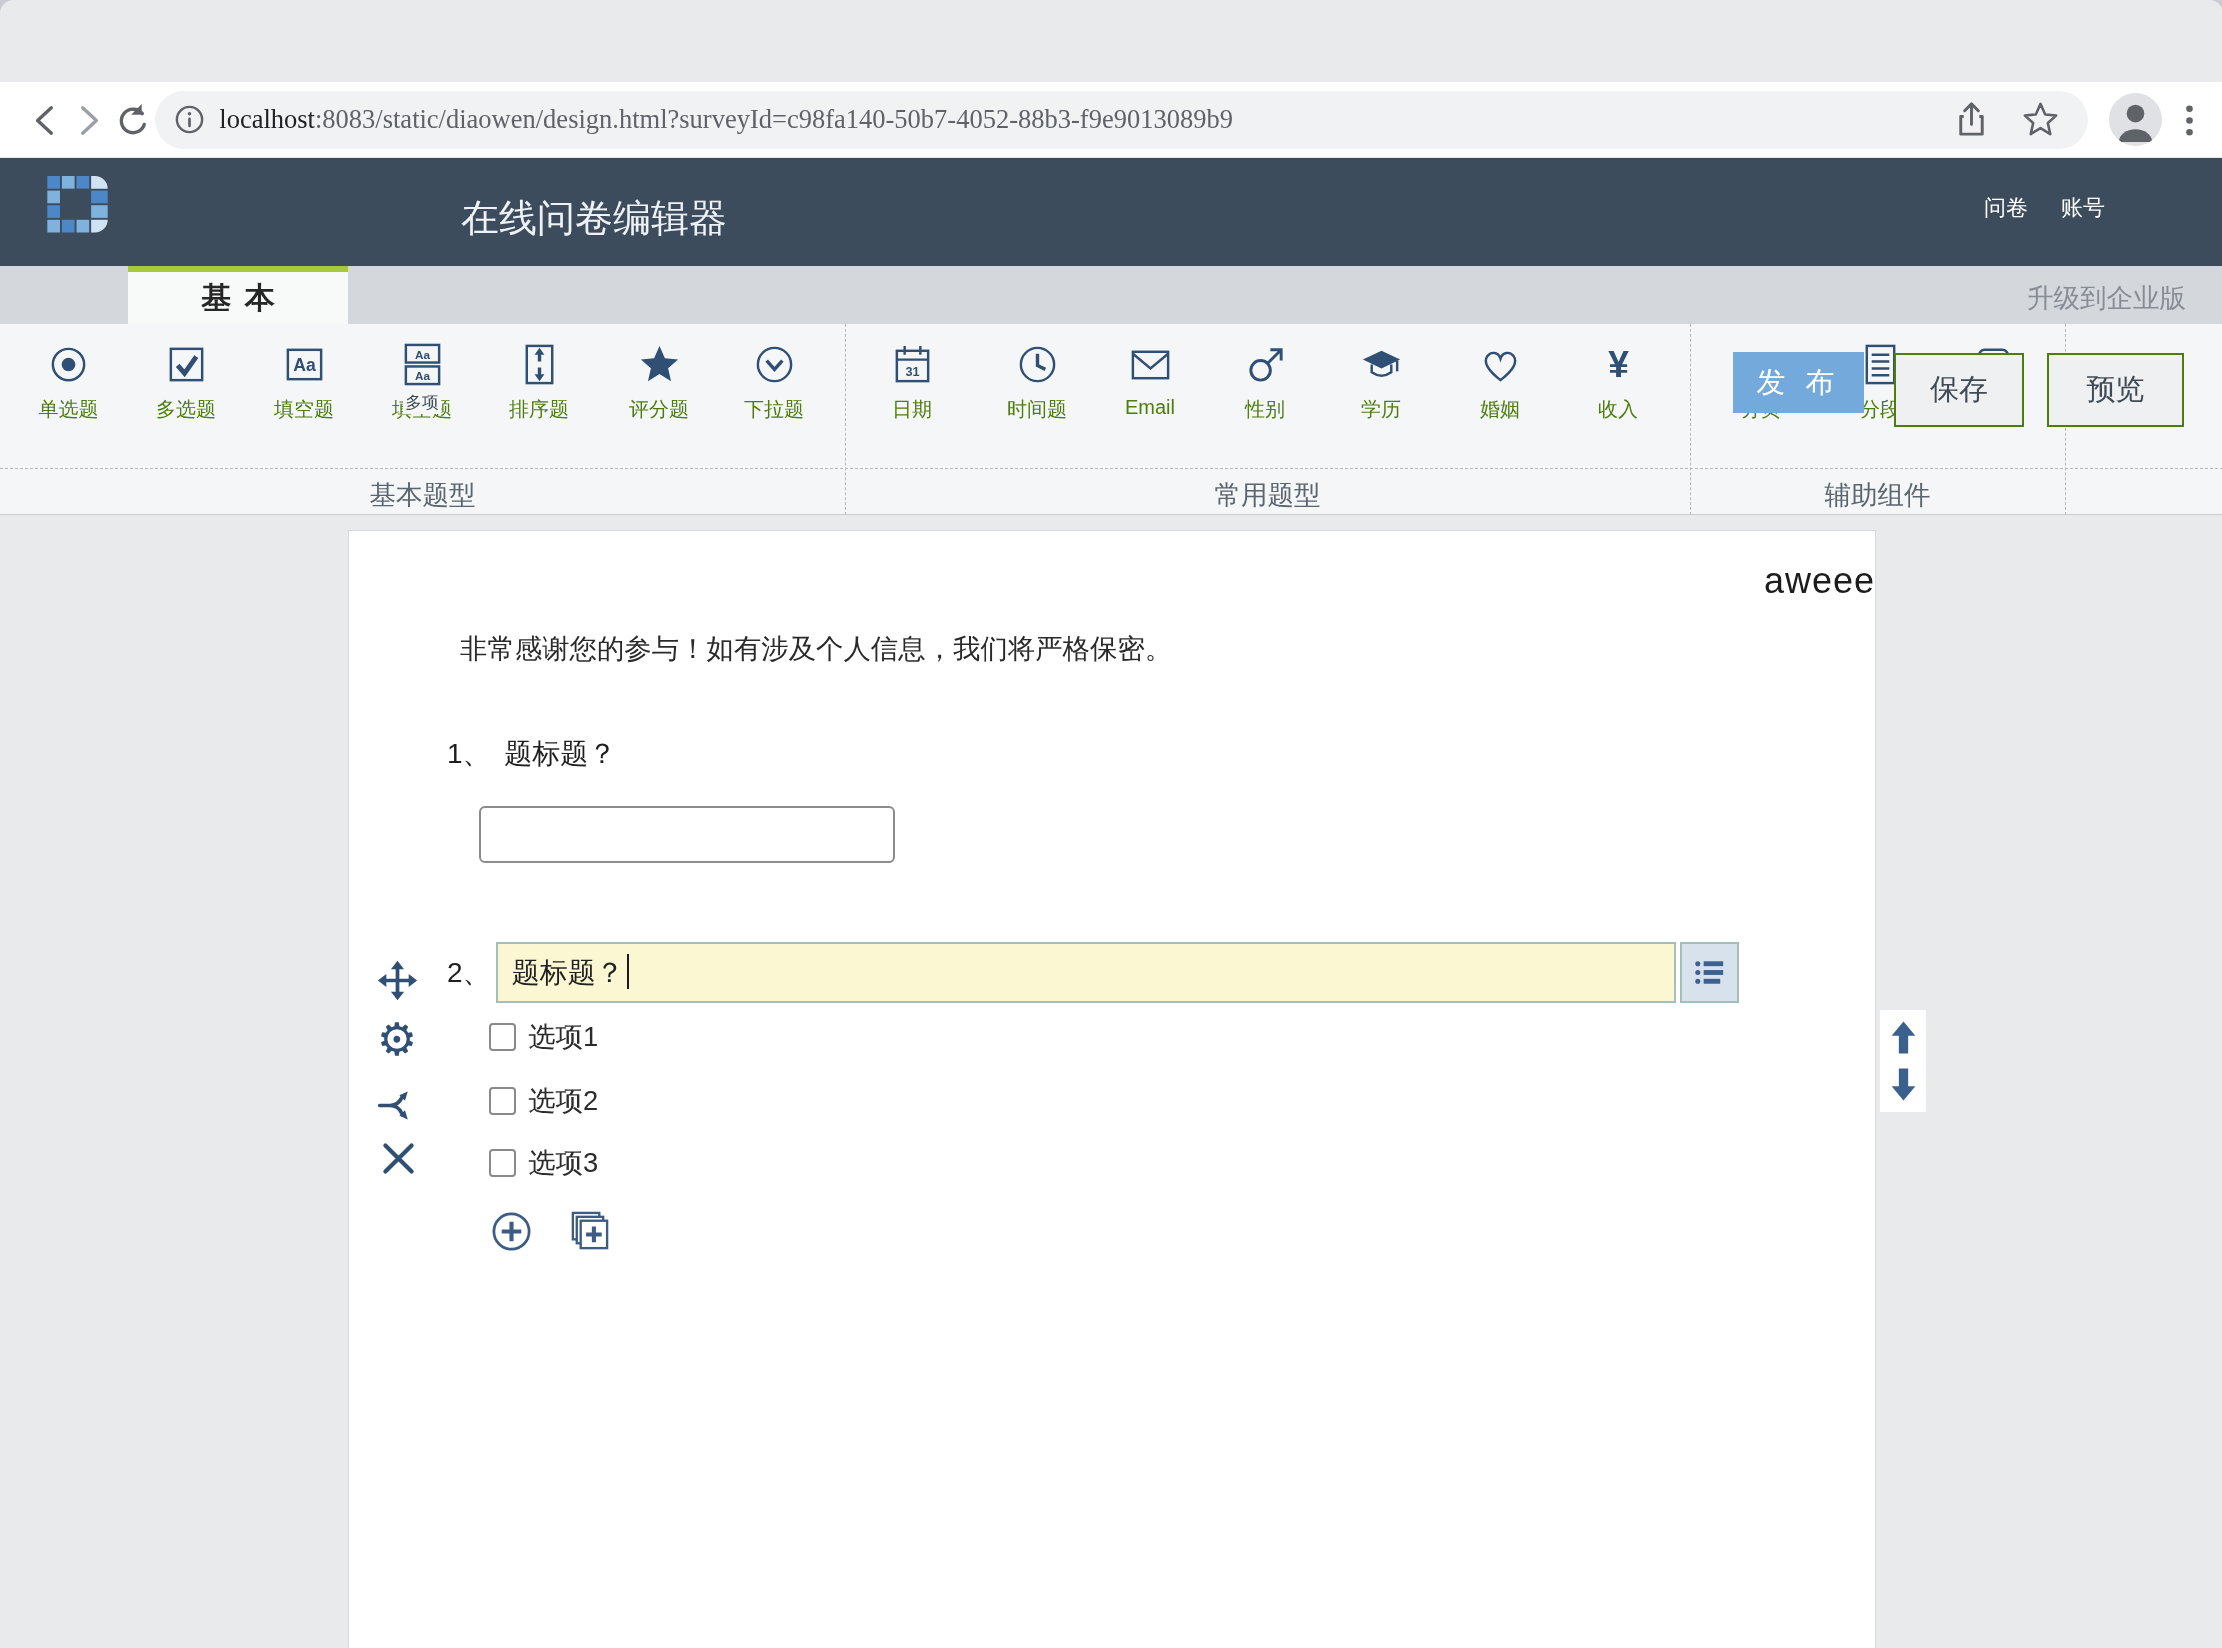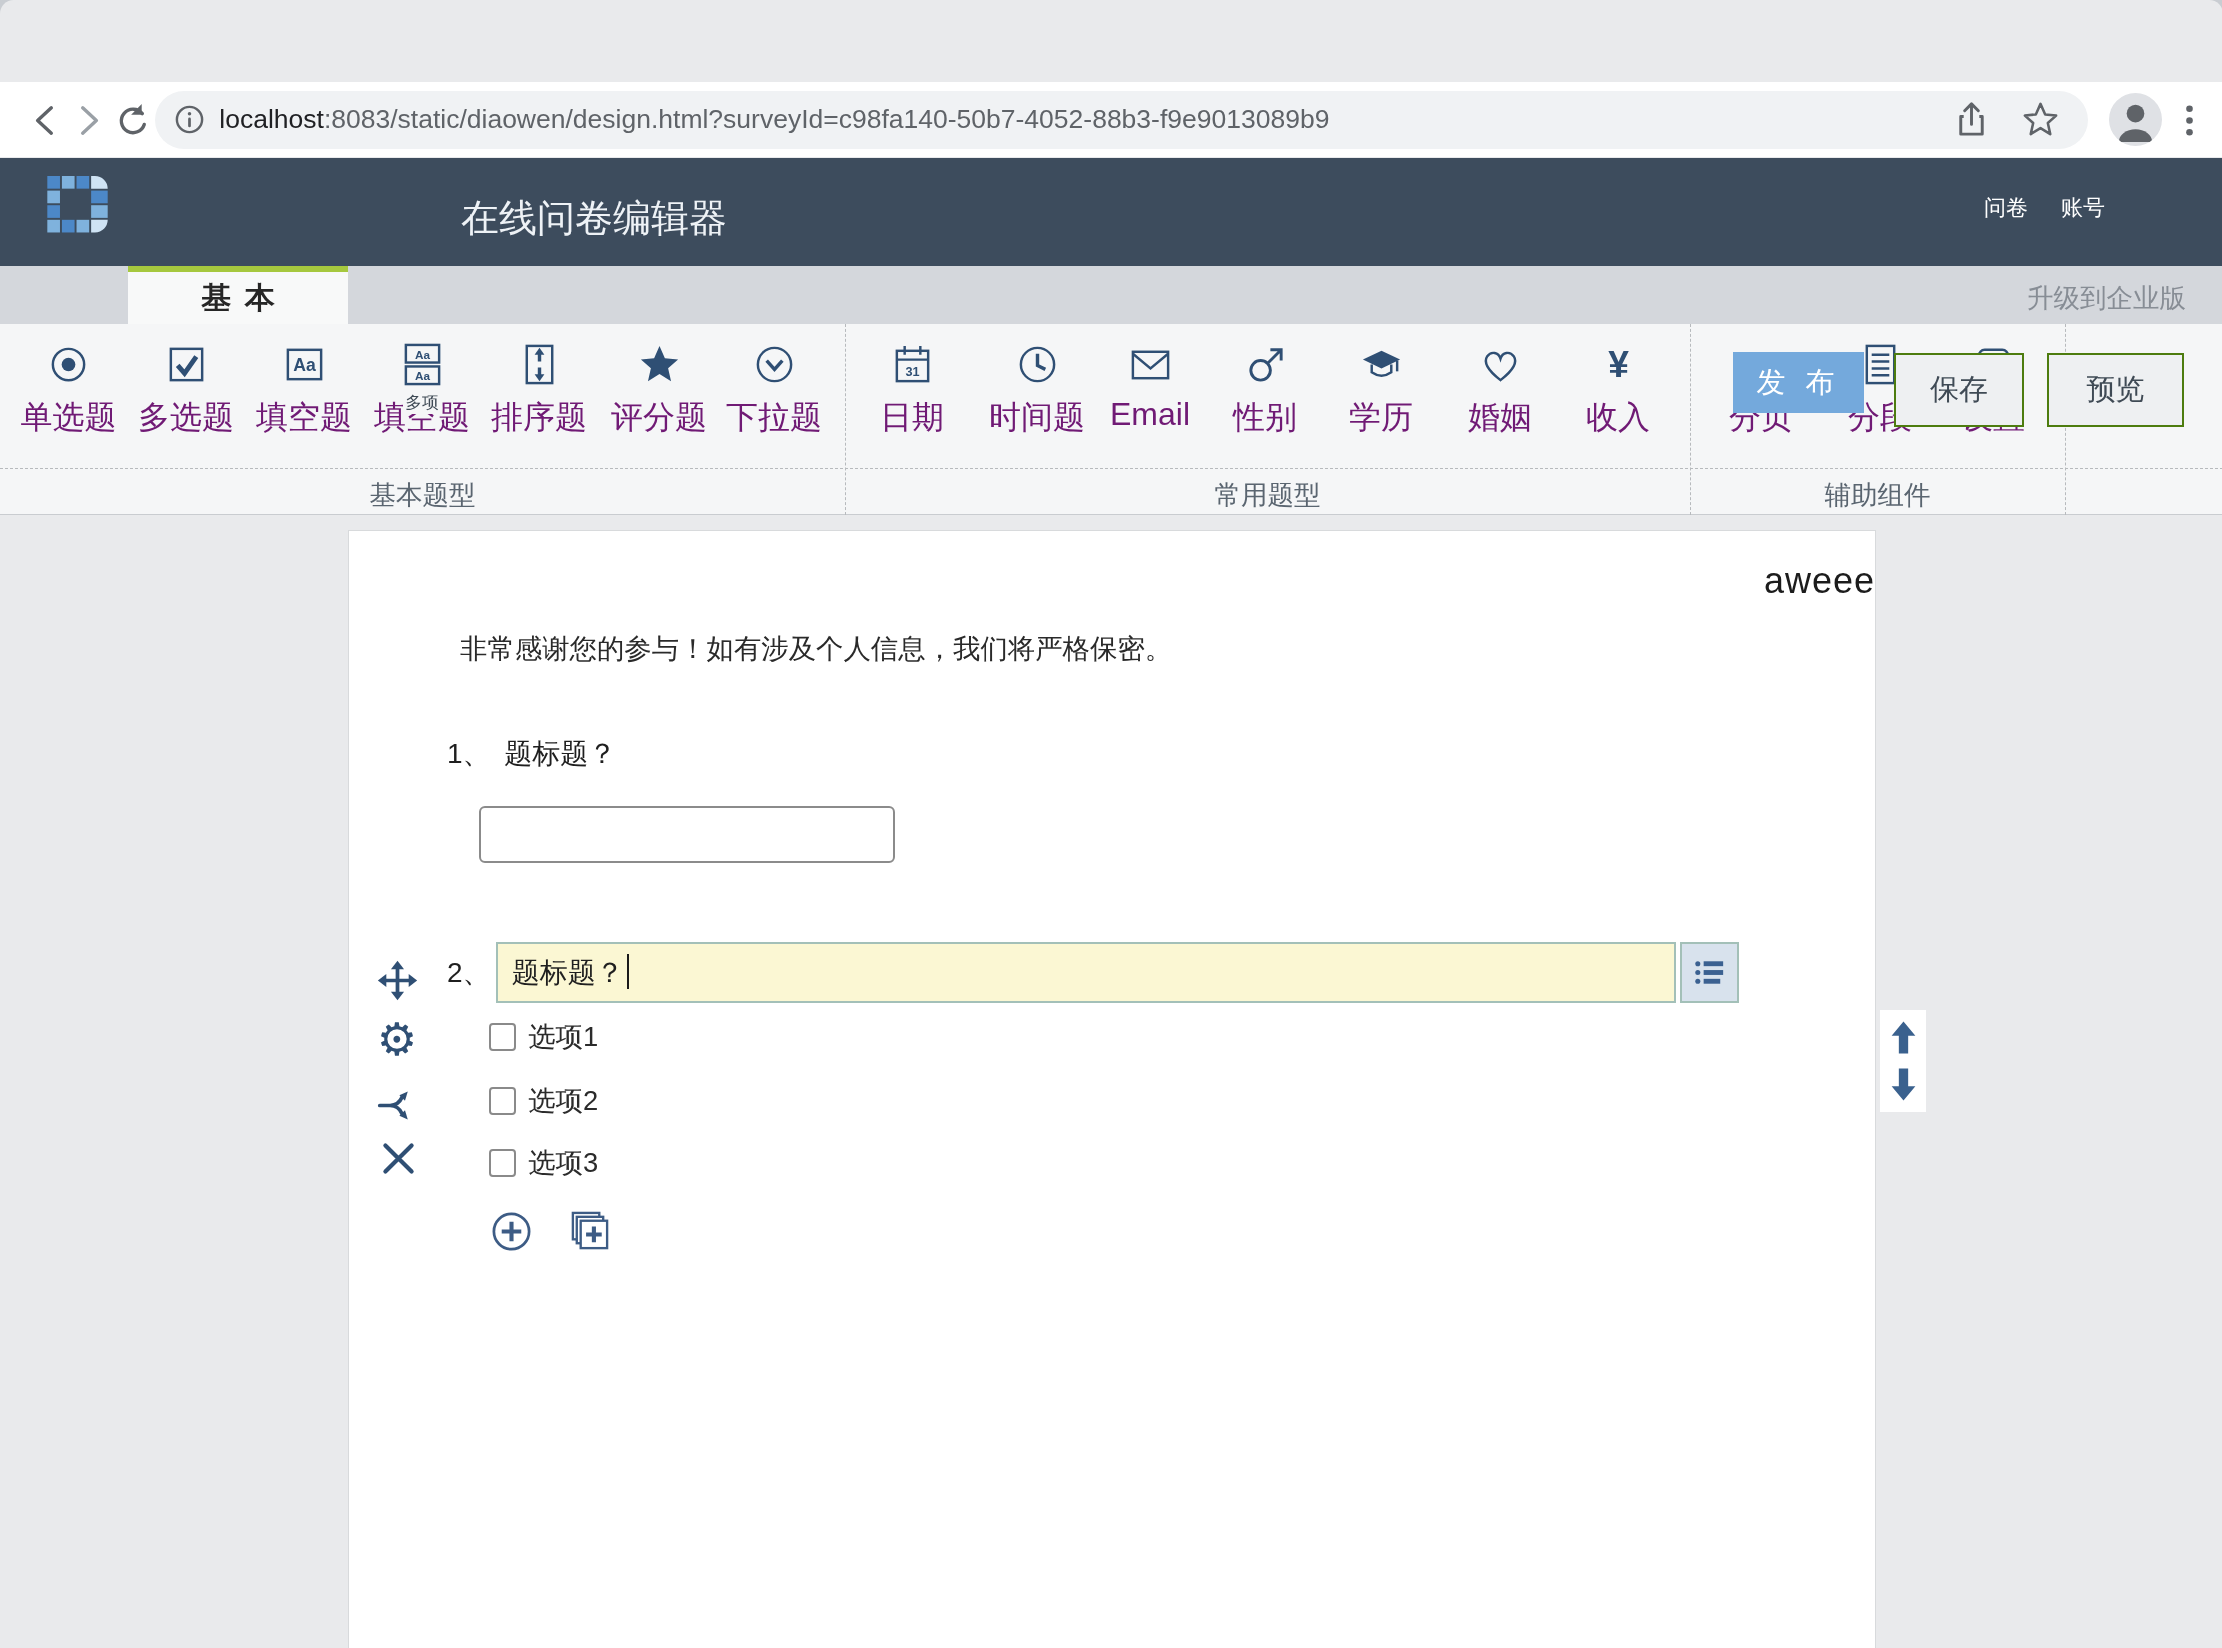--- a/index.html
+++ b/index.html
@@ -16,21 +16,21 @@
   .trl.grn   { left:71px; background:#30c740; }
   .btab { position:absolute; left:106px; top:11.8px; width:333px; height:71px; background:#ffffff;
           border-radius:13.7px 13.7px 0 0; display:flex; align-items:center; }
   .btab .fav { margin-left:21.6px; width:31px; height:31px; }
   .btab .ttl { margin-left:15.7px; font-size:26.5px; color:#3c4043; flex:1; }
   .btab .cls { margin-right:19.6px; font-size:31px; color:#5f6368; line-height:1; }
   .newtab { position:absolute; left:443px; top:13.7px; width:47px; height:47px; font-size:43px;
             color:#3c4043; text-align:center; line-height:45px; font-weight:300; }
   .tabchev { position:absolute; right:15.7px; top:21.6px; }
 
-  .urlrow { position:absolute; left:0; top:82px; width:2223px; height:75px; background:#ffffff; }
+  .urlrow { position:absolute; left:0; top:82px; width:2223px; height:75px; background:#ffffff;font-family:Liberation Serif, serif; }
   .navic { position:absolute; top:16.7px; width:43px; height:43px; }
   .urlpill { position:absolute; left:155px; top:8.8px; width:1933px; height:58px; background:#f0f2f4;
              border-radius:29px; display:flex; align-items:center; }
   .urlpill .info { margin-left:17.6px; width:33px; height:33px; flex:none; }
   .urltext { margin-left:13.7px; font-size:26.5px; white-space:nowrap; overflow:hidden; flex:1; }
   .urltext .host { color:#202124; }
   .urltext .rest { color:#5f6368; }
   .pillic { width:41px; height:41px; flex:none; margin-right:27.4px; }
   .avatar { position:absolute; right:61px; top:10.8px; width:53px; height:53px; border-radius:50%;
             background:#dfe1e5; overflow:hidden; }
@@ -53,21 +53,21 @@
 
   
   .ribbon { position:absolute; left:0; top:324px; width:2223px; height:191px; background:#f5f6f7;
             border-bottom:1px solid #c9ccd0; }
   .vsep { position:absolute; top:0; height:191px; border-left:1px dashed #b7babd; }
   .hsep { position:absolute; left:0; top:144px; width:2223px; border-top:1px dashed #b7babd; }
   .ritem { position:absolute; top:17.6px; width:98px; display:flex; flex-direction:column;
            align-items:center; z-index:1; }
   .ticon { width:45px; height:45px; stroke:#2f4f74; fill:none; stroke-width:2.5; }
   .ticon text { stroke:none; fill:#2f4f74; }
-  .rlabel { margin-top:9.8px; font-size:32px; color:#701a75; white-space:nowrap; }
+  .rlabel { margin-top:9.8px; font-size:20px; color:#4d7c0f; white-space:nowrap; }
   .rsub { position:absolute; top:49px; font-size:16.7px; color:#3f4a55; background:#f5f6f7; padding:0 2px; }
   .glabel { position:absolute; top:153px; text-align:center; font-size:26.5px; color:#5a6570; }
   .abtn { position:absolute; z-index:5; font-size:29px; display:flex; align-items:center;
           justify-content:center; cursor:default; }
   .abtn.publish { left:1733px; top:28px; width:131px; height:61px; background:#74a9dc; color:#ffffff;
                   letter-spacing:5.9px; }
   .abtn.plain { background:#eef0f2; border:2px solid #4d7c0f; color:#3f4a55; }
   .abtn.save { left:1894px; top:29px; width:130px; height:74px; }
   .abtn.preview { left:2047px; top:29px; width:137px; height:74px; }
 

